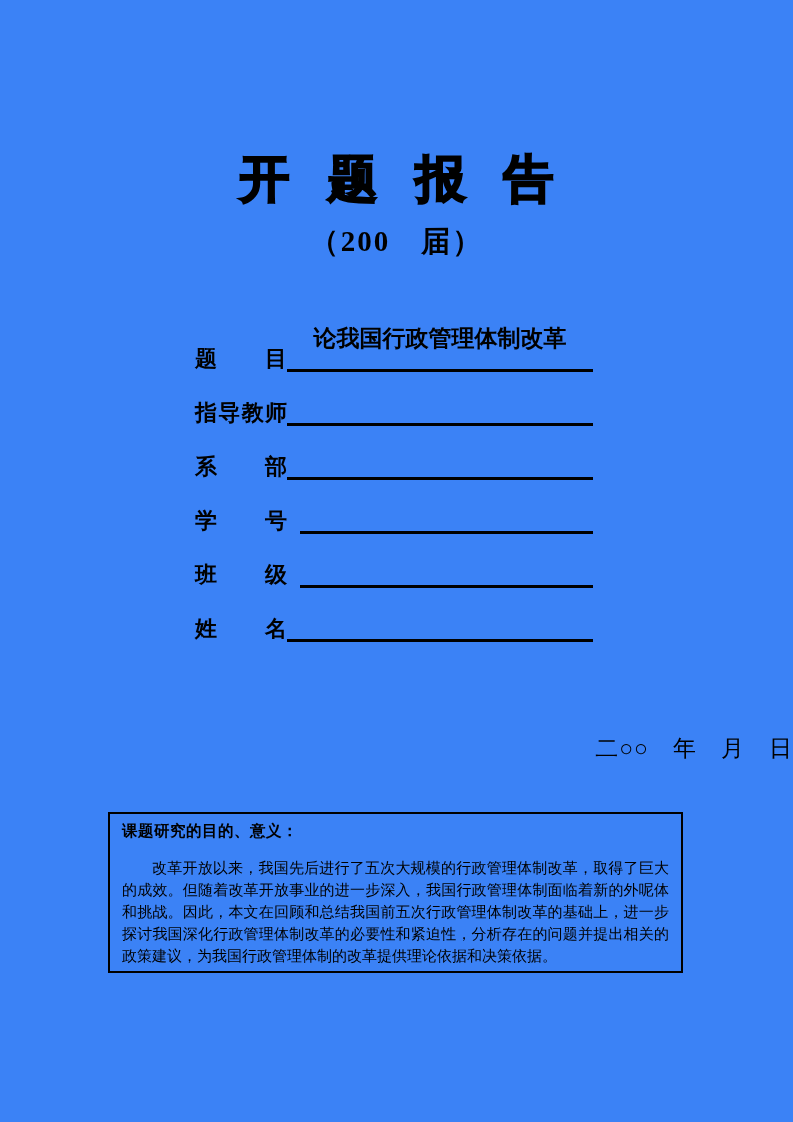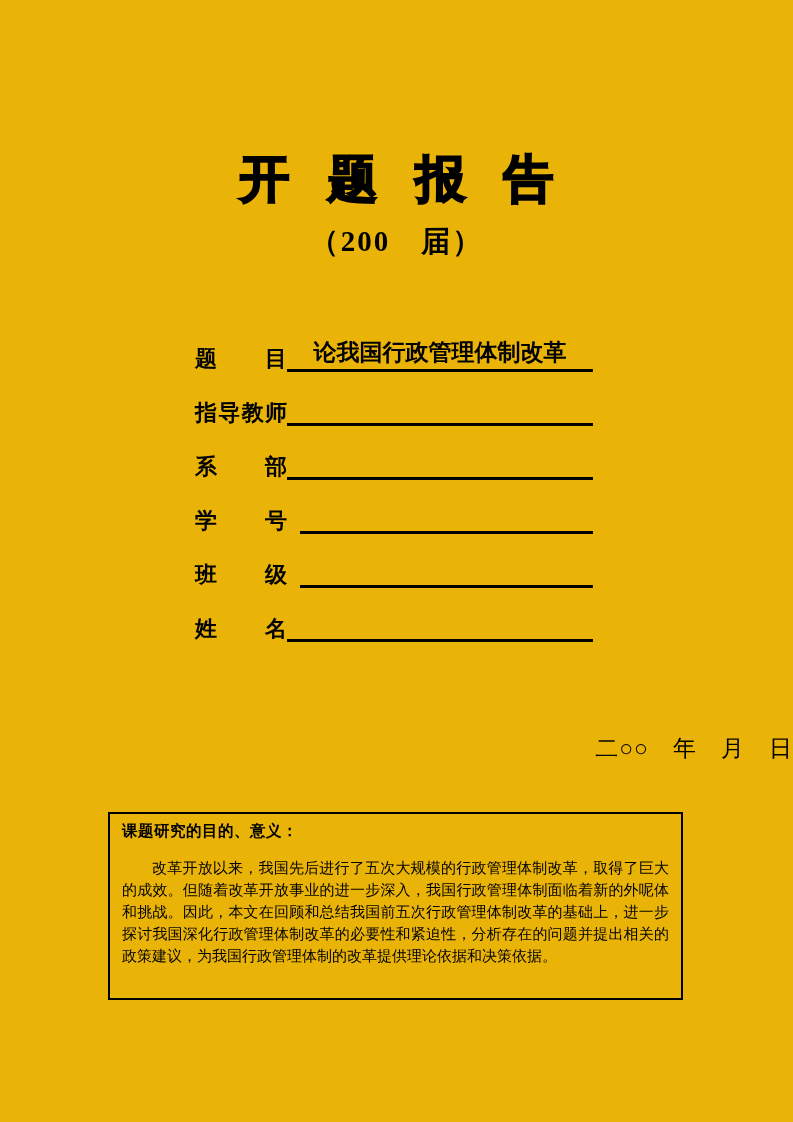--- a/index.html
+++ b/index.html
@@ -1,20 +1,20 @@
 <!DOCTYPE html>
 <html><head>
 <meta charset="utf-8">
 <style>
   html,body{margin:0;padding:0;background:#e8e8e8;}
   .page{
     position:relative;
     width:793px;height:1122px;
     margin:0 auto;
-    background:#eab308;
+    background:#3b82f6;
     font-family:"Liberation Serif","DejaVu Serif",serif;
     color:#000;
     overflow:hidden;
   }
   
   .doc-title{
     position:absolute;top:146px;left:0;right:0;
     text-align:center;
   }
   .doc-title-text{
@@ -46,40 +46,40 @@
     text-align:justify;text-align-last:justify;
     padding-bottom:1px;
   }
   .field-line{
     flex:1;
     border-bottom:3px solid #000;
     text-align:center;
     font-size:23px;font-weight:bold;
     font-family:"Liberation Sans","DejaVu Sans",sans-serif;
     line-height:1.2;
-    padding-bottom:2px;
+    padding-bottom:16px;
     min-height:30px;
     box-sizing:border-box;
   }
   .field-row:nth-child(4) .field-line,
   .field-row:nth-child(5) .field-line{
     margin-left:13px;
   }
   
   .date-line{
     position:absolute;top:733px;left:0;right:0;
     text-align:right;
     font-size:23px;
     word-spacing:10px;
     letter-spacing:1px;
   }
   
   .purpose-box{
     position:absolute;left:108px;top:812px;
-    width:575px;height:188px;
+    width:575px;height:161px;
     border:2px solid #000;
     box-sizing:border-box;
     padding:7px 12px 0 12px;
   }
   .purpose-heading{
     font-family:"Liberation Sans","DejaVu Sans",sans-serif;
     font-size:15.5px;font-weight:bold;
     letter-spacing:0.5px;
   }
   .purpose-body{

